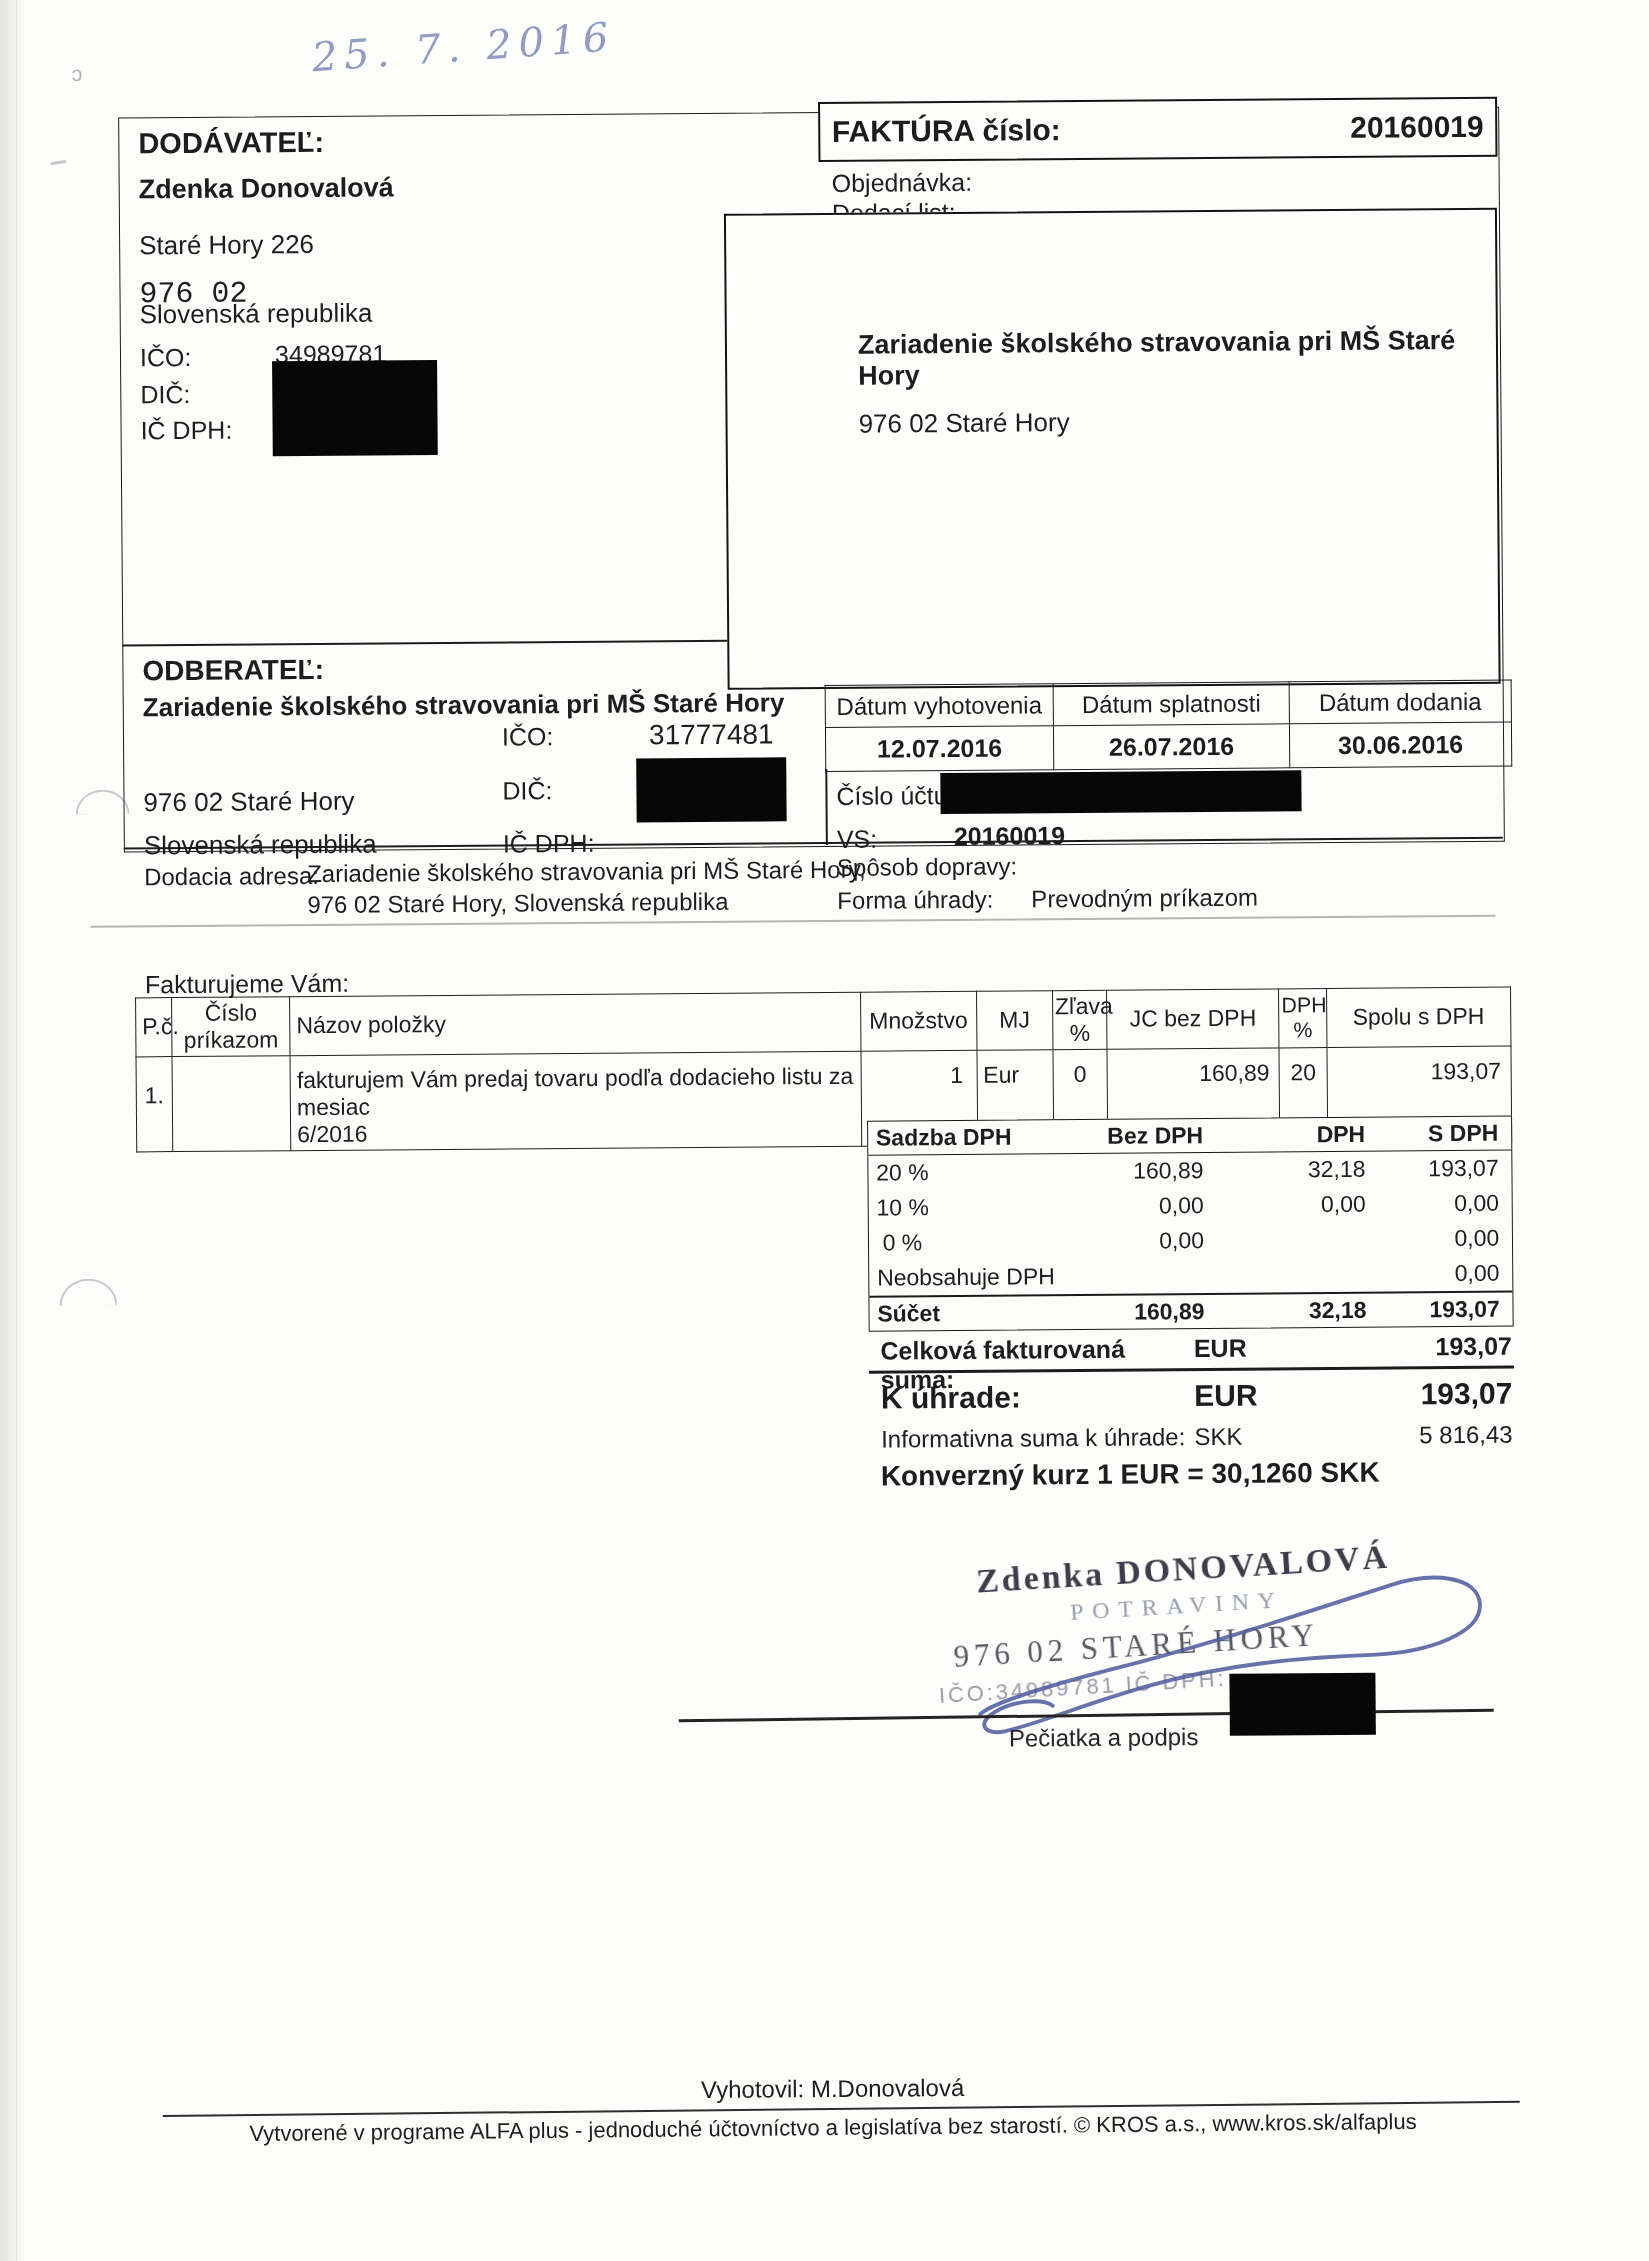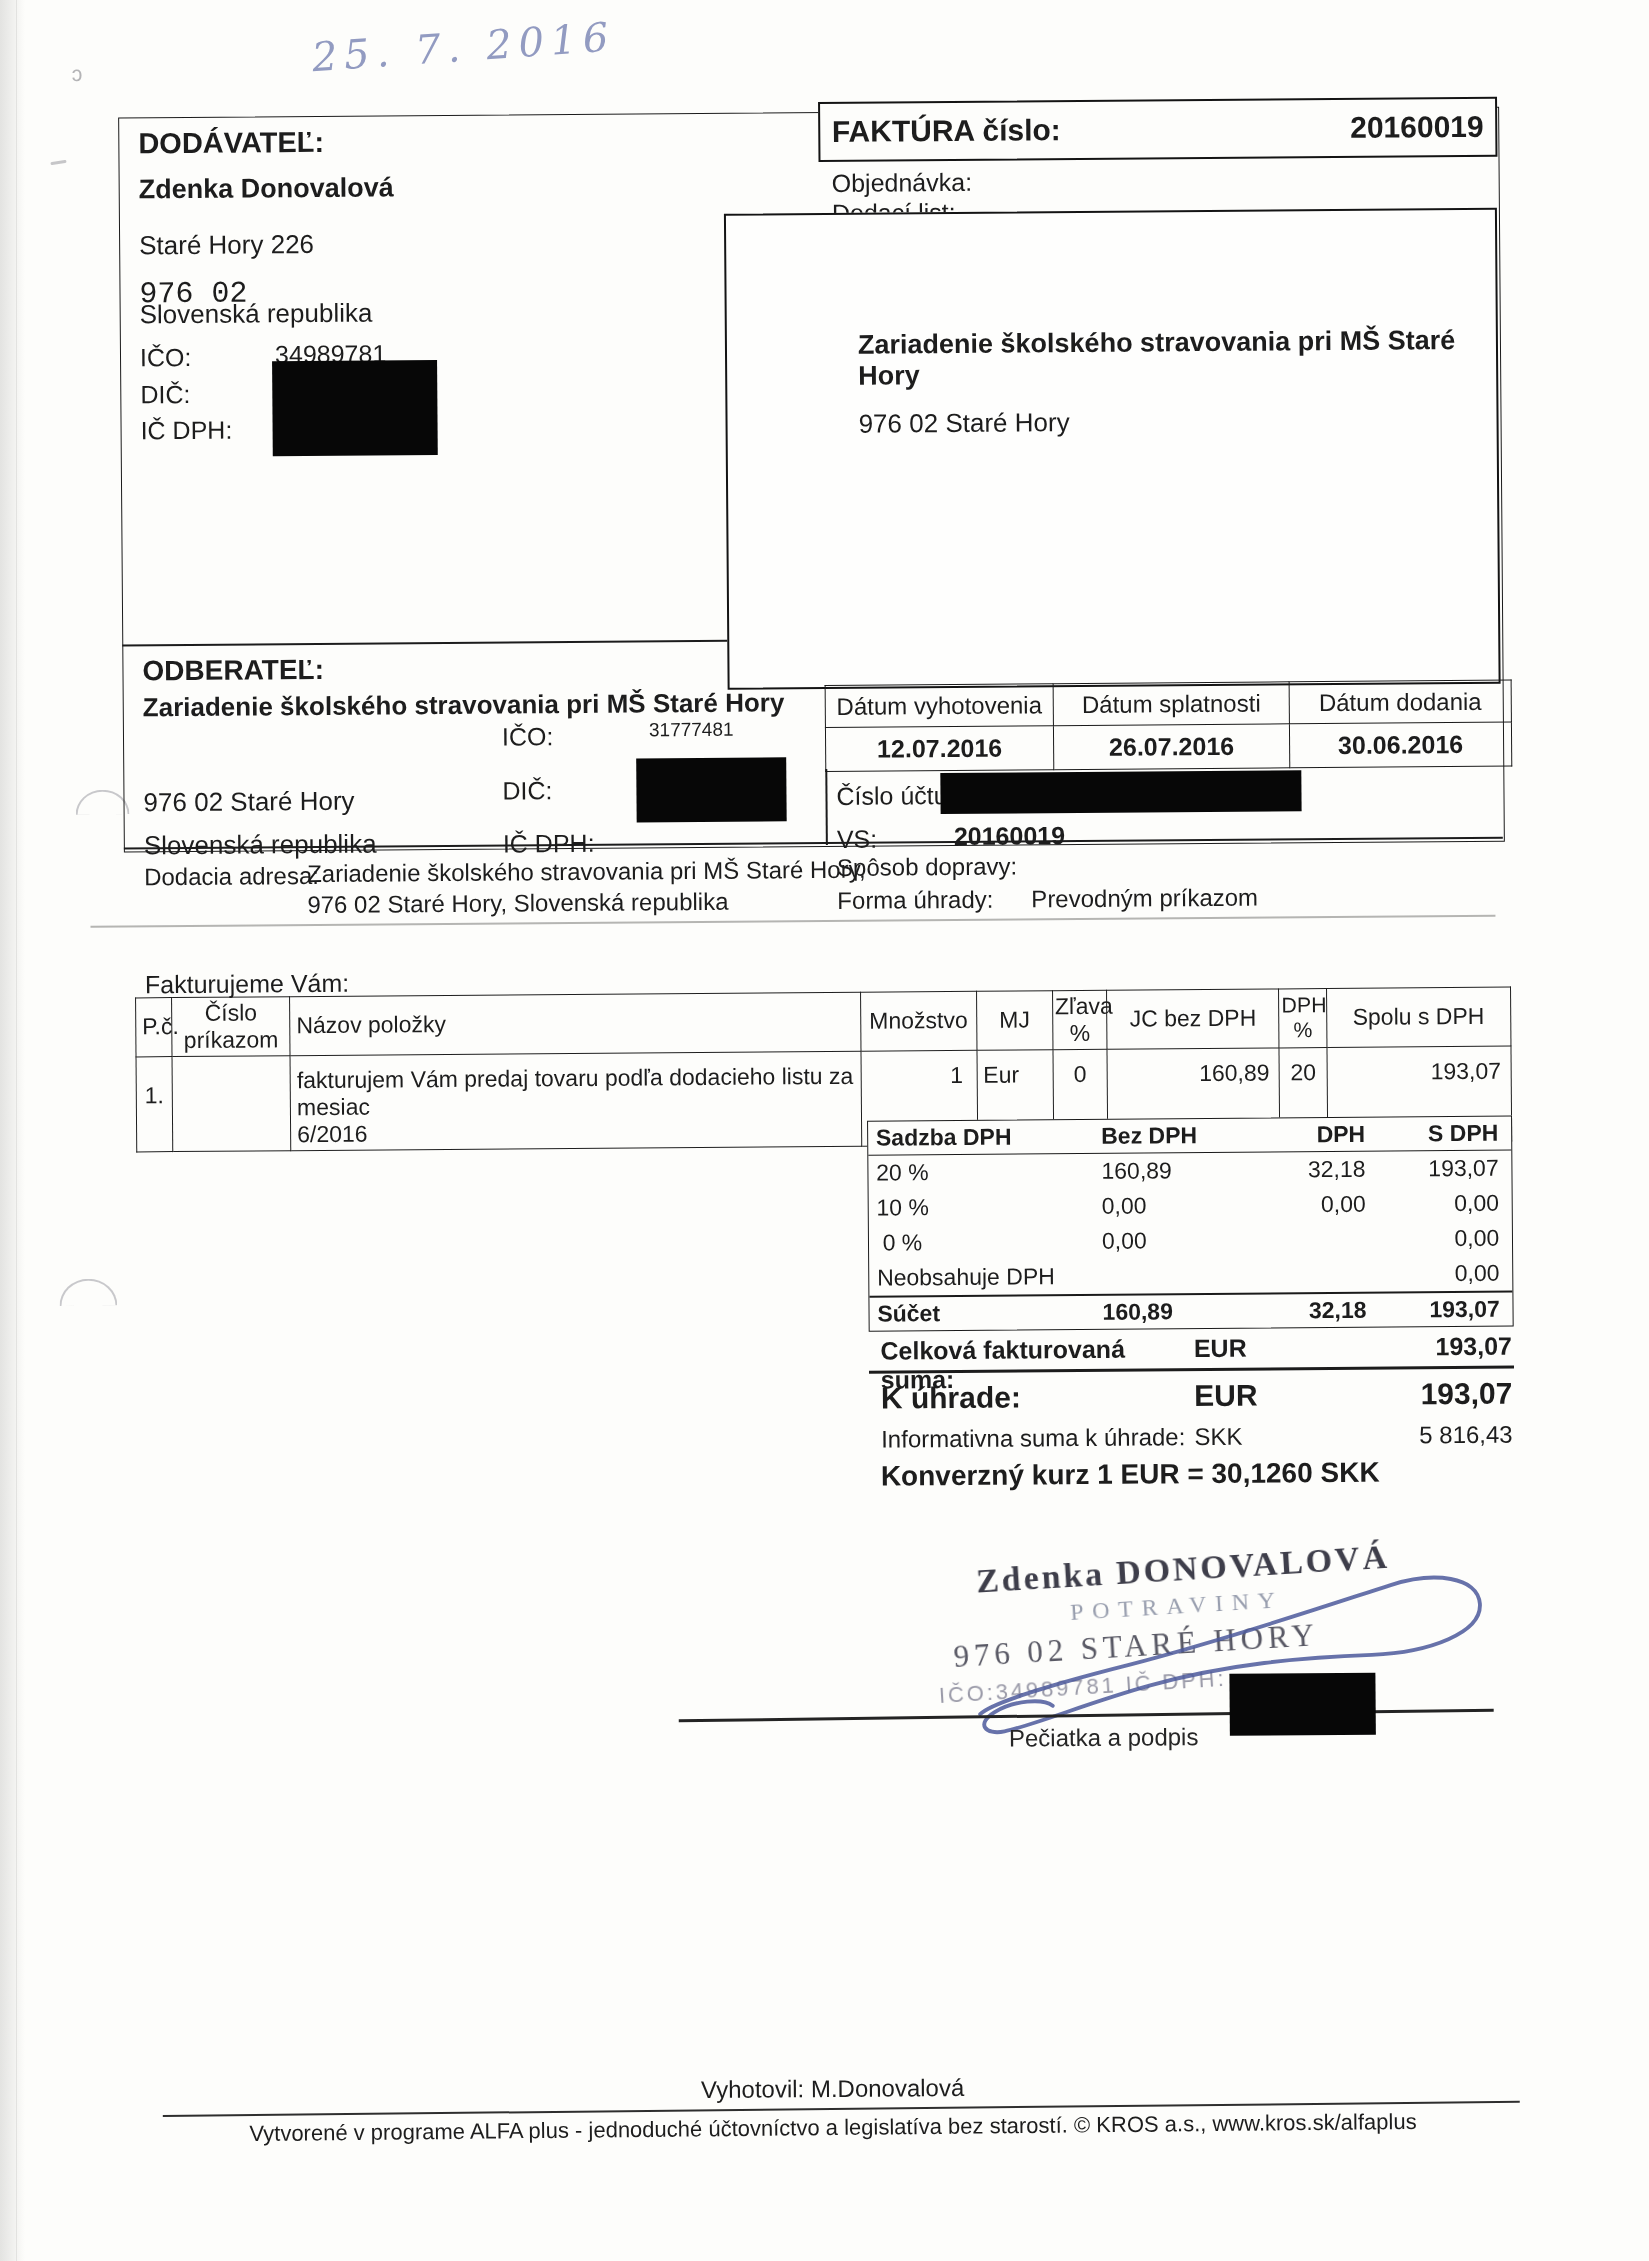--- a/index.html
+++ b/index.html
@@ -44,21 +44,21 @@
   .dates-table .val td{font-weight:bold;font-size:25px;height:41px;}
   
   .items-table table{table-layout:fixed;width:1376px;}
   .items-table td{border:1.9px solid #1f1f1f;font-size:23px;vertical-align:middle;padding:1.9px 5.8px;box-sizing:border-box;}
   .items-table .hd td{text-align:center;height:47px;font-size:23px;}
   .items-table .dr td{height:68px;vertical-align:top;padding-top:11.6px;}
   
   .vat-table{left:867px;top:1121px;width:645px;border:1.9px solid #1a1a1a;box-sizing:border-box;background:#fdfdfb;}
   .vat-row{display:flex;font-size:23px;height:35px;align-items:center;}
   .vat-row .c1{width:233px;padding-left:7.8px;box-sizing:border-box;}
-  .vat-row .c2{width:102px;text-align:left;}
+  .vat-row .c2{width:102px;text-align:right;}
   .vat-row .c3{width:162px;text-align:right;}
   .vat-row .c4{width:139px;text-align:right;padding-right:5.8px;box-sizing:border-box;}
   .vat-head{font-weight:bold;border-bottom:1.9px solid #1a1a1a;height:33px;}
   .vat-total{font-weight:bold;border-top:2.9px solid #1a1a1a;height:33px;}
   
   .tot-line{display:flex;position:absolute;width:645px;}
   .tot-label{flex:0 0 325px;}
   .tot-cur{flex:1;}
   .tot-val{text-align:right;padding-right:1.9px;}
   
@@ -119,21 +119,21 @@
     <div class="abs fak-sub" style="left:839px;top:199px;">Dodací list:</div>
 
     <div class="abs recipient-box">
       <div class="bold" style="position:absolute;left:131px;top:115px;font-size:27px;">Zariadenie školského stravovania pri MŠ Staré Hory</div>
       <div style="position:absolute;left:131px;top:194px;font-size:26px;">976 02 Staré Hory</div>
     </div>
 
     <div class="abs bold" style="left:146px;top:650px;font-size:28px;">ODBERATEĽ:</div>
     <div class="abs bold" style="left:146px;top:687px;font-size:26px;">Zariadenie školského stravovania pri MŠ Staré Hory</div>
     <div class="abs label-col" style="left:505px;top:720px;">IČO:</div>
-    <div class="abs" style="left:652px;top:718px;font-size:19px;">31777481</div>
+    <div class="abs" style="left:652px;top:718px;font-size:28px;">31777481</div>
     <div class="abs label-col" style="left:505px;top:774px;">DIČ:</div>
     <div class="abs label-col" style="left:505px;top:827px;">IČ DPH:</div>
     <div class="abs" style="left:146px;top:782px;font-size:26px;">976 02 Staré Hory</div>
     <div class="abs" style="left:146px;top:825px;font-size:26px;">Slovenská republika</div>
     <div class="redact" style="left:639px;top:757px;width:150px;height:64px;"></div>
 
     <div class="abs dates-table">
       <table>
         <tbody>
             <tr class="hd">

